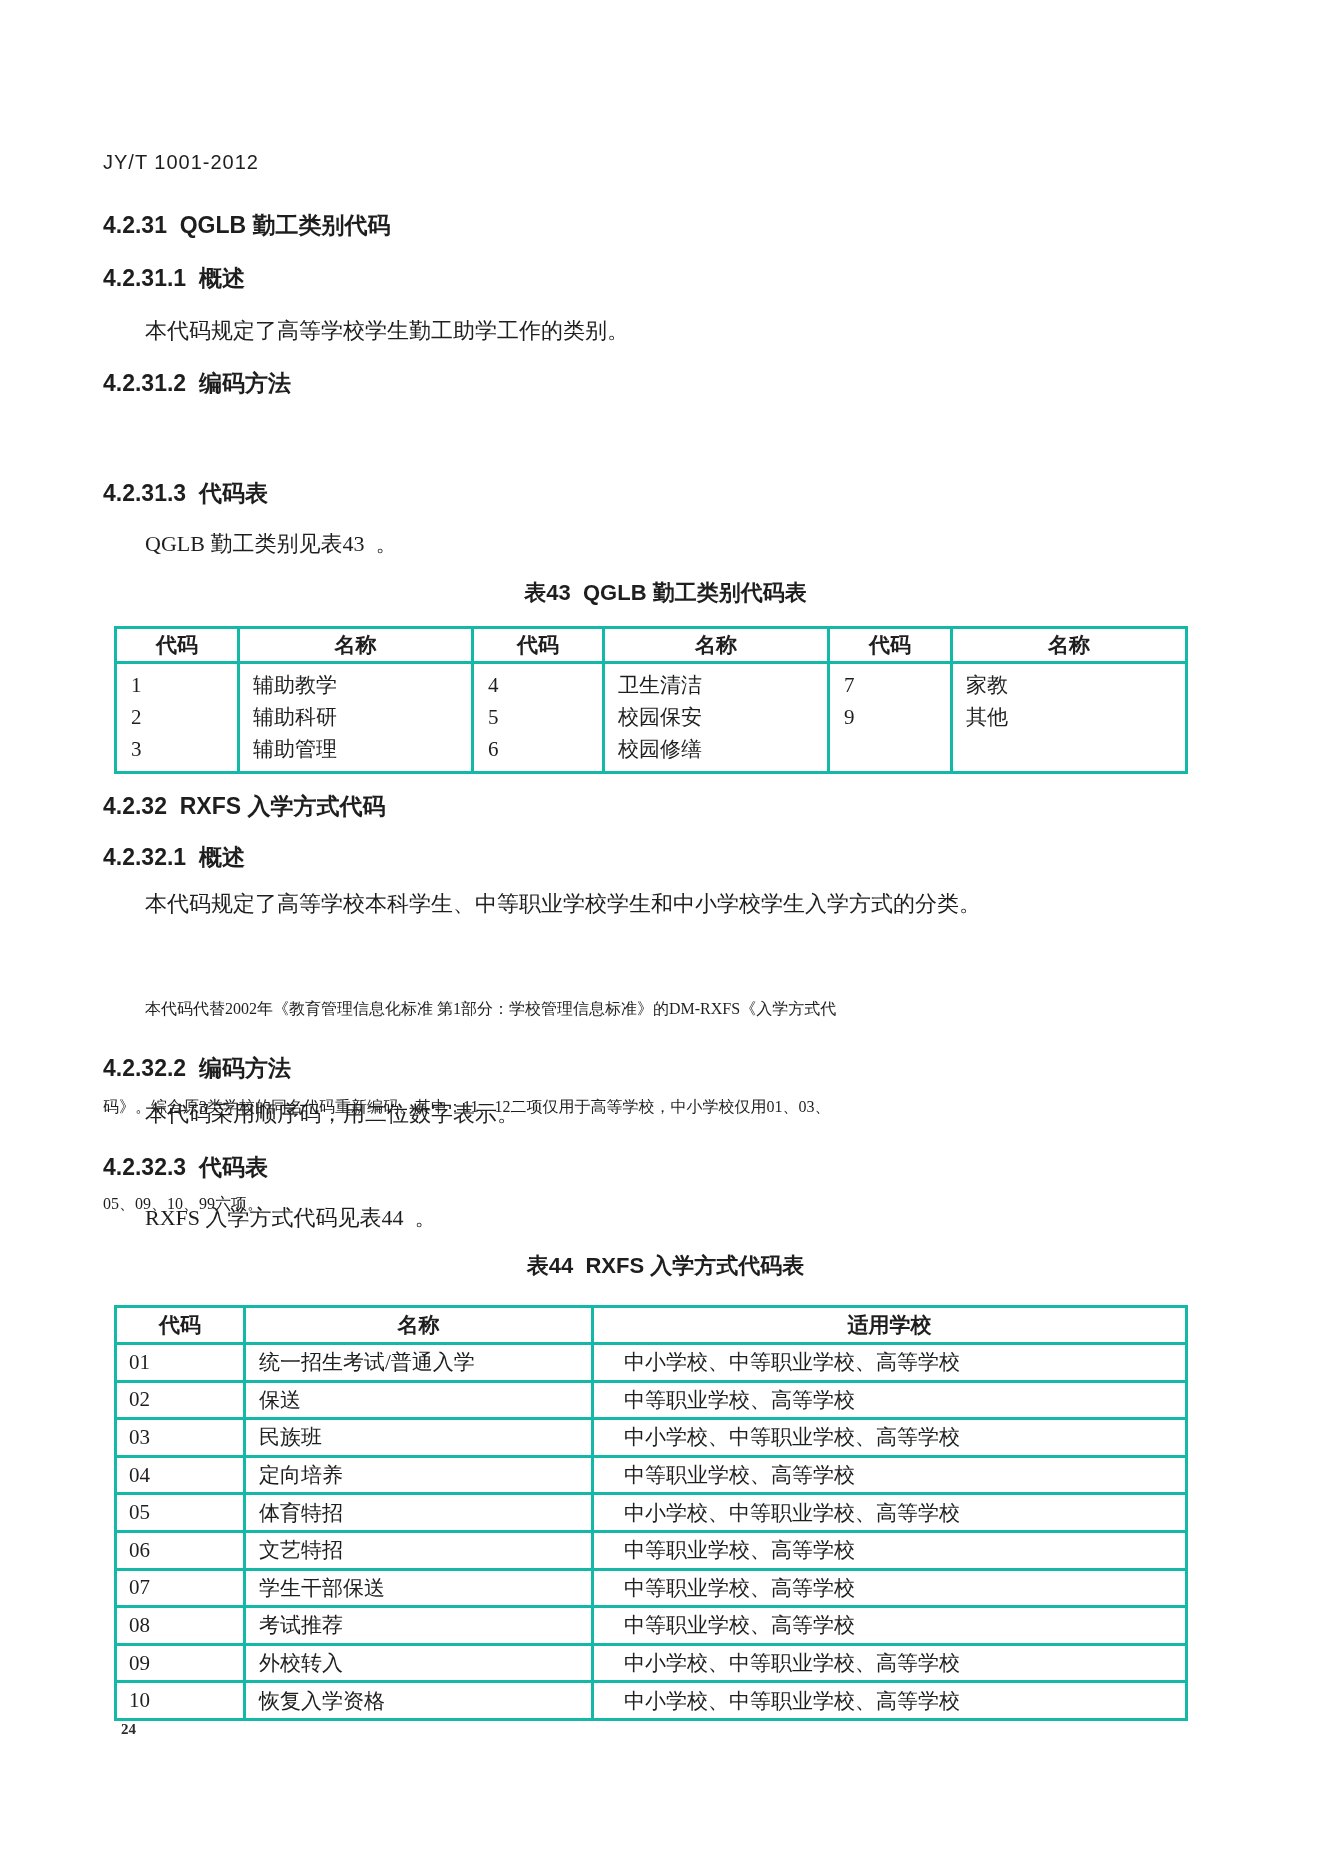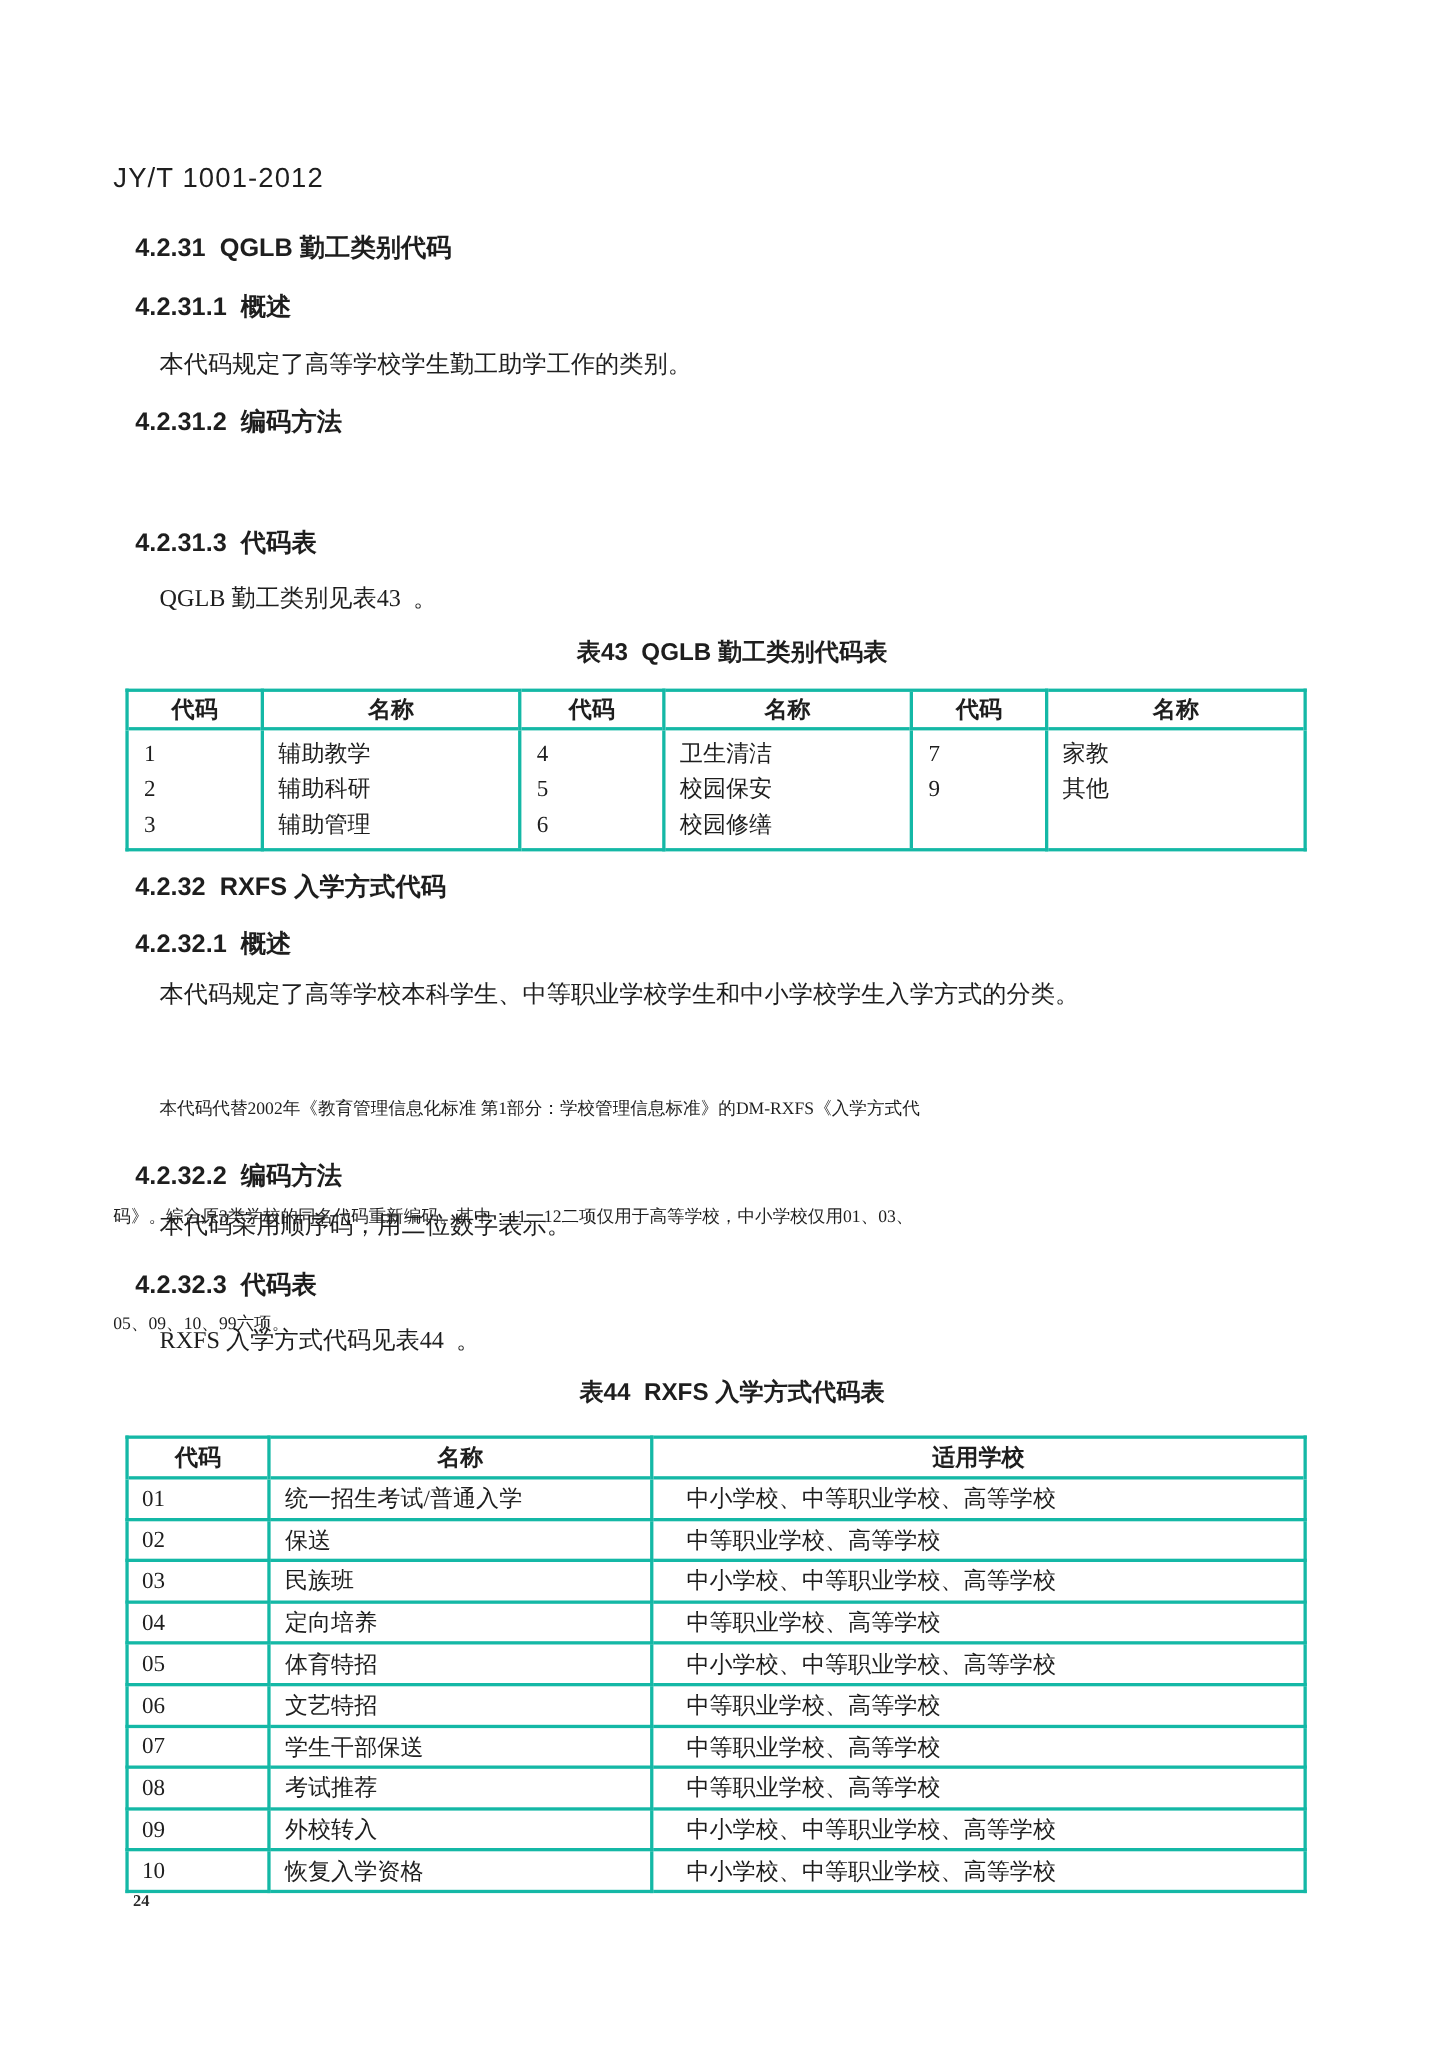--- a/index.html
+++ b/index.html
@@ -10,26 +10,26 @@
     background:#ffffff;
     color:#1e1e1e;
     font-family:"Liberation Serif", serif;
     overflow:hidden;
   }
   .abs { position:absolute; white-space:pre-wrap; }
 
   .doc-header {
     left:103px; top:148px;
     font-family:"Liberation Sans", sans-serif;
-    font-size:25px; line-height:28px; letter-spacing:1px;
+    font-size:20px; line-height:28px; letter-spacing:1px;
   }
   .h-sec {
     left:103px;
     font-family:"Liberation Sans", sans-serif;
-    font-weight:bold; font-size:23px; line-height:28px;margin-left:20px;
+    font-weight:bold; font-size:23px; line-height:28px;
   }
   .body-p {
     left:145px;
     font-size:22px; line-height:30px;
   }
   .multi-p {
     left:103px; width:1128px;
     font-size:16px; line-height:32.5px;
   }
   .multi-p .pline { white-space:pre-wrap; }

